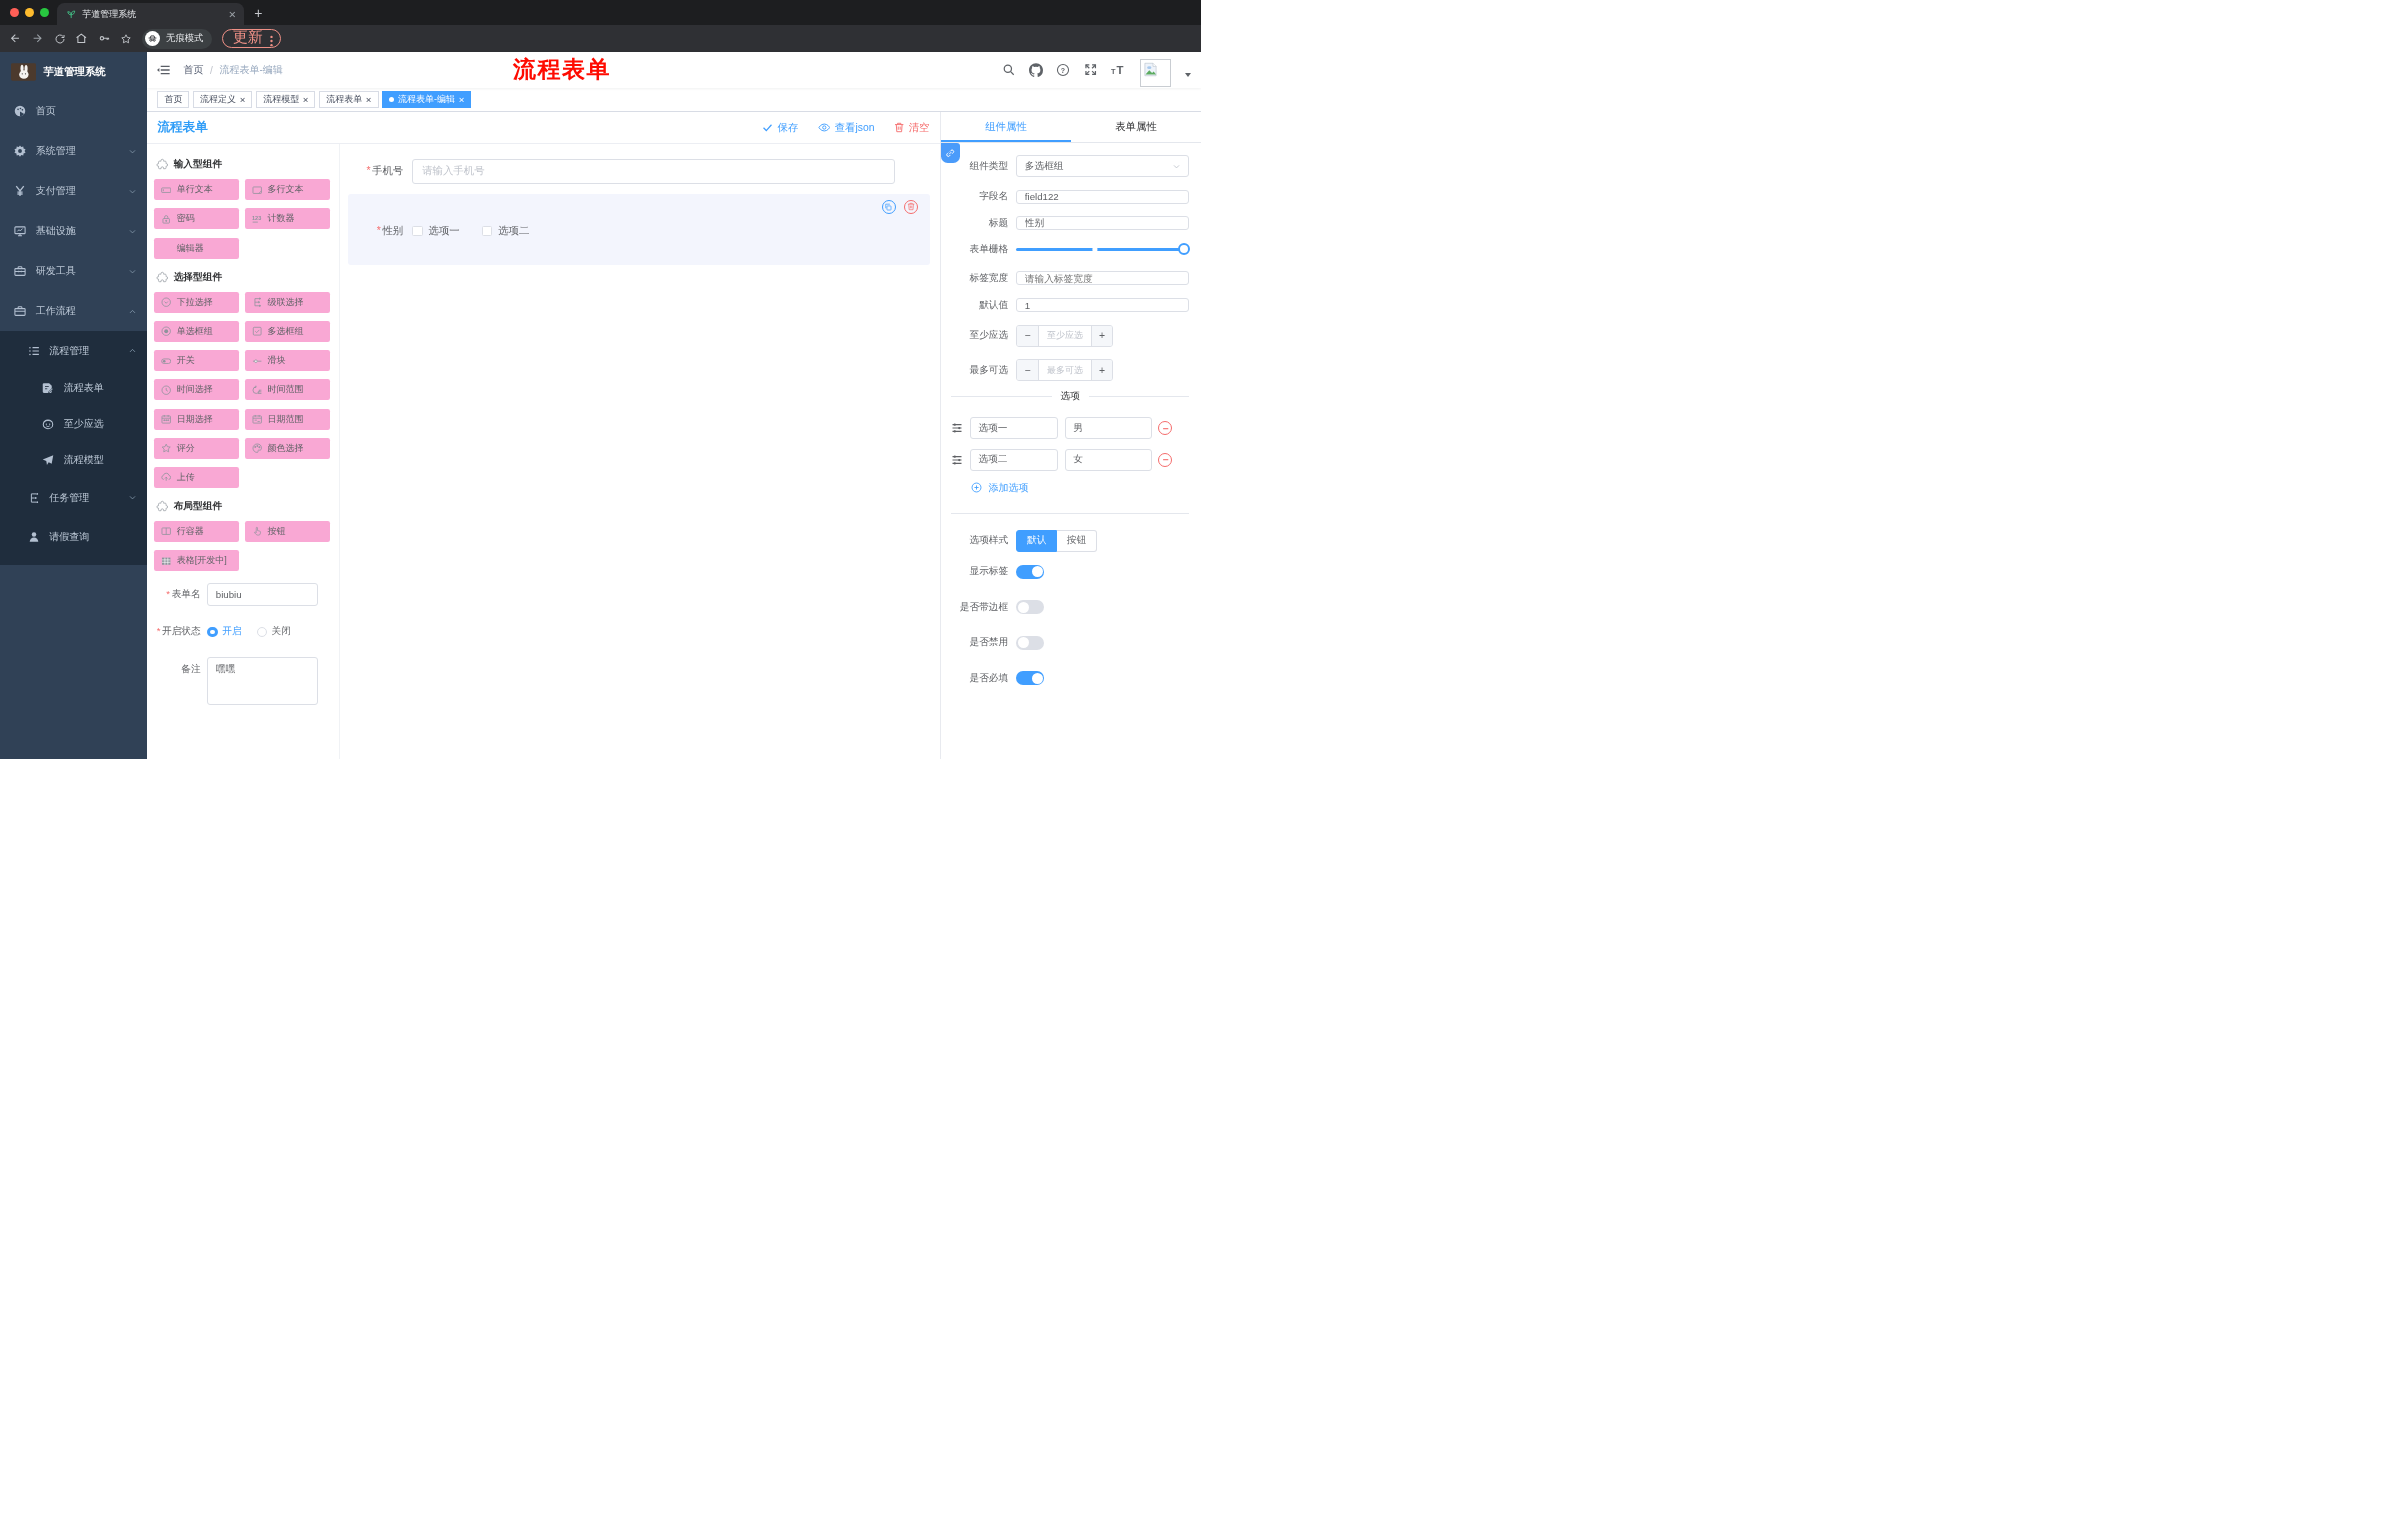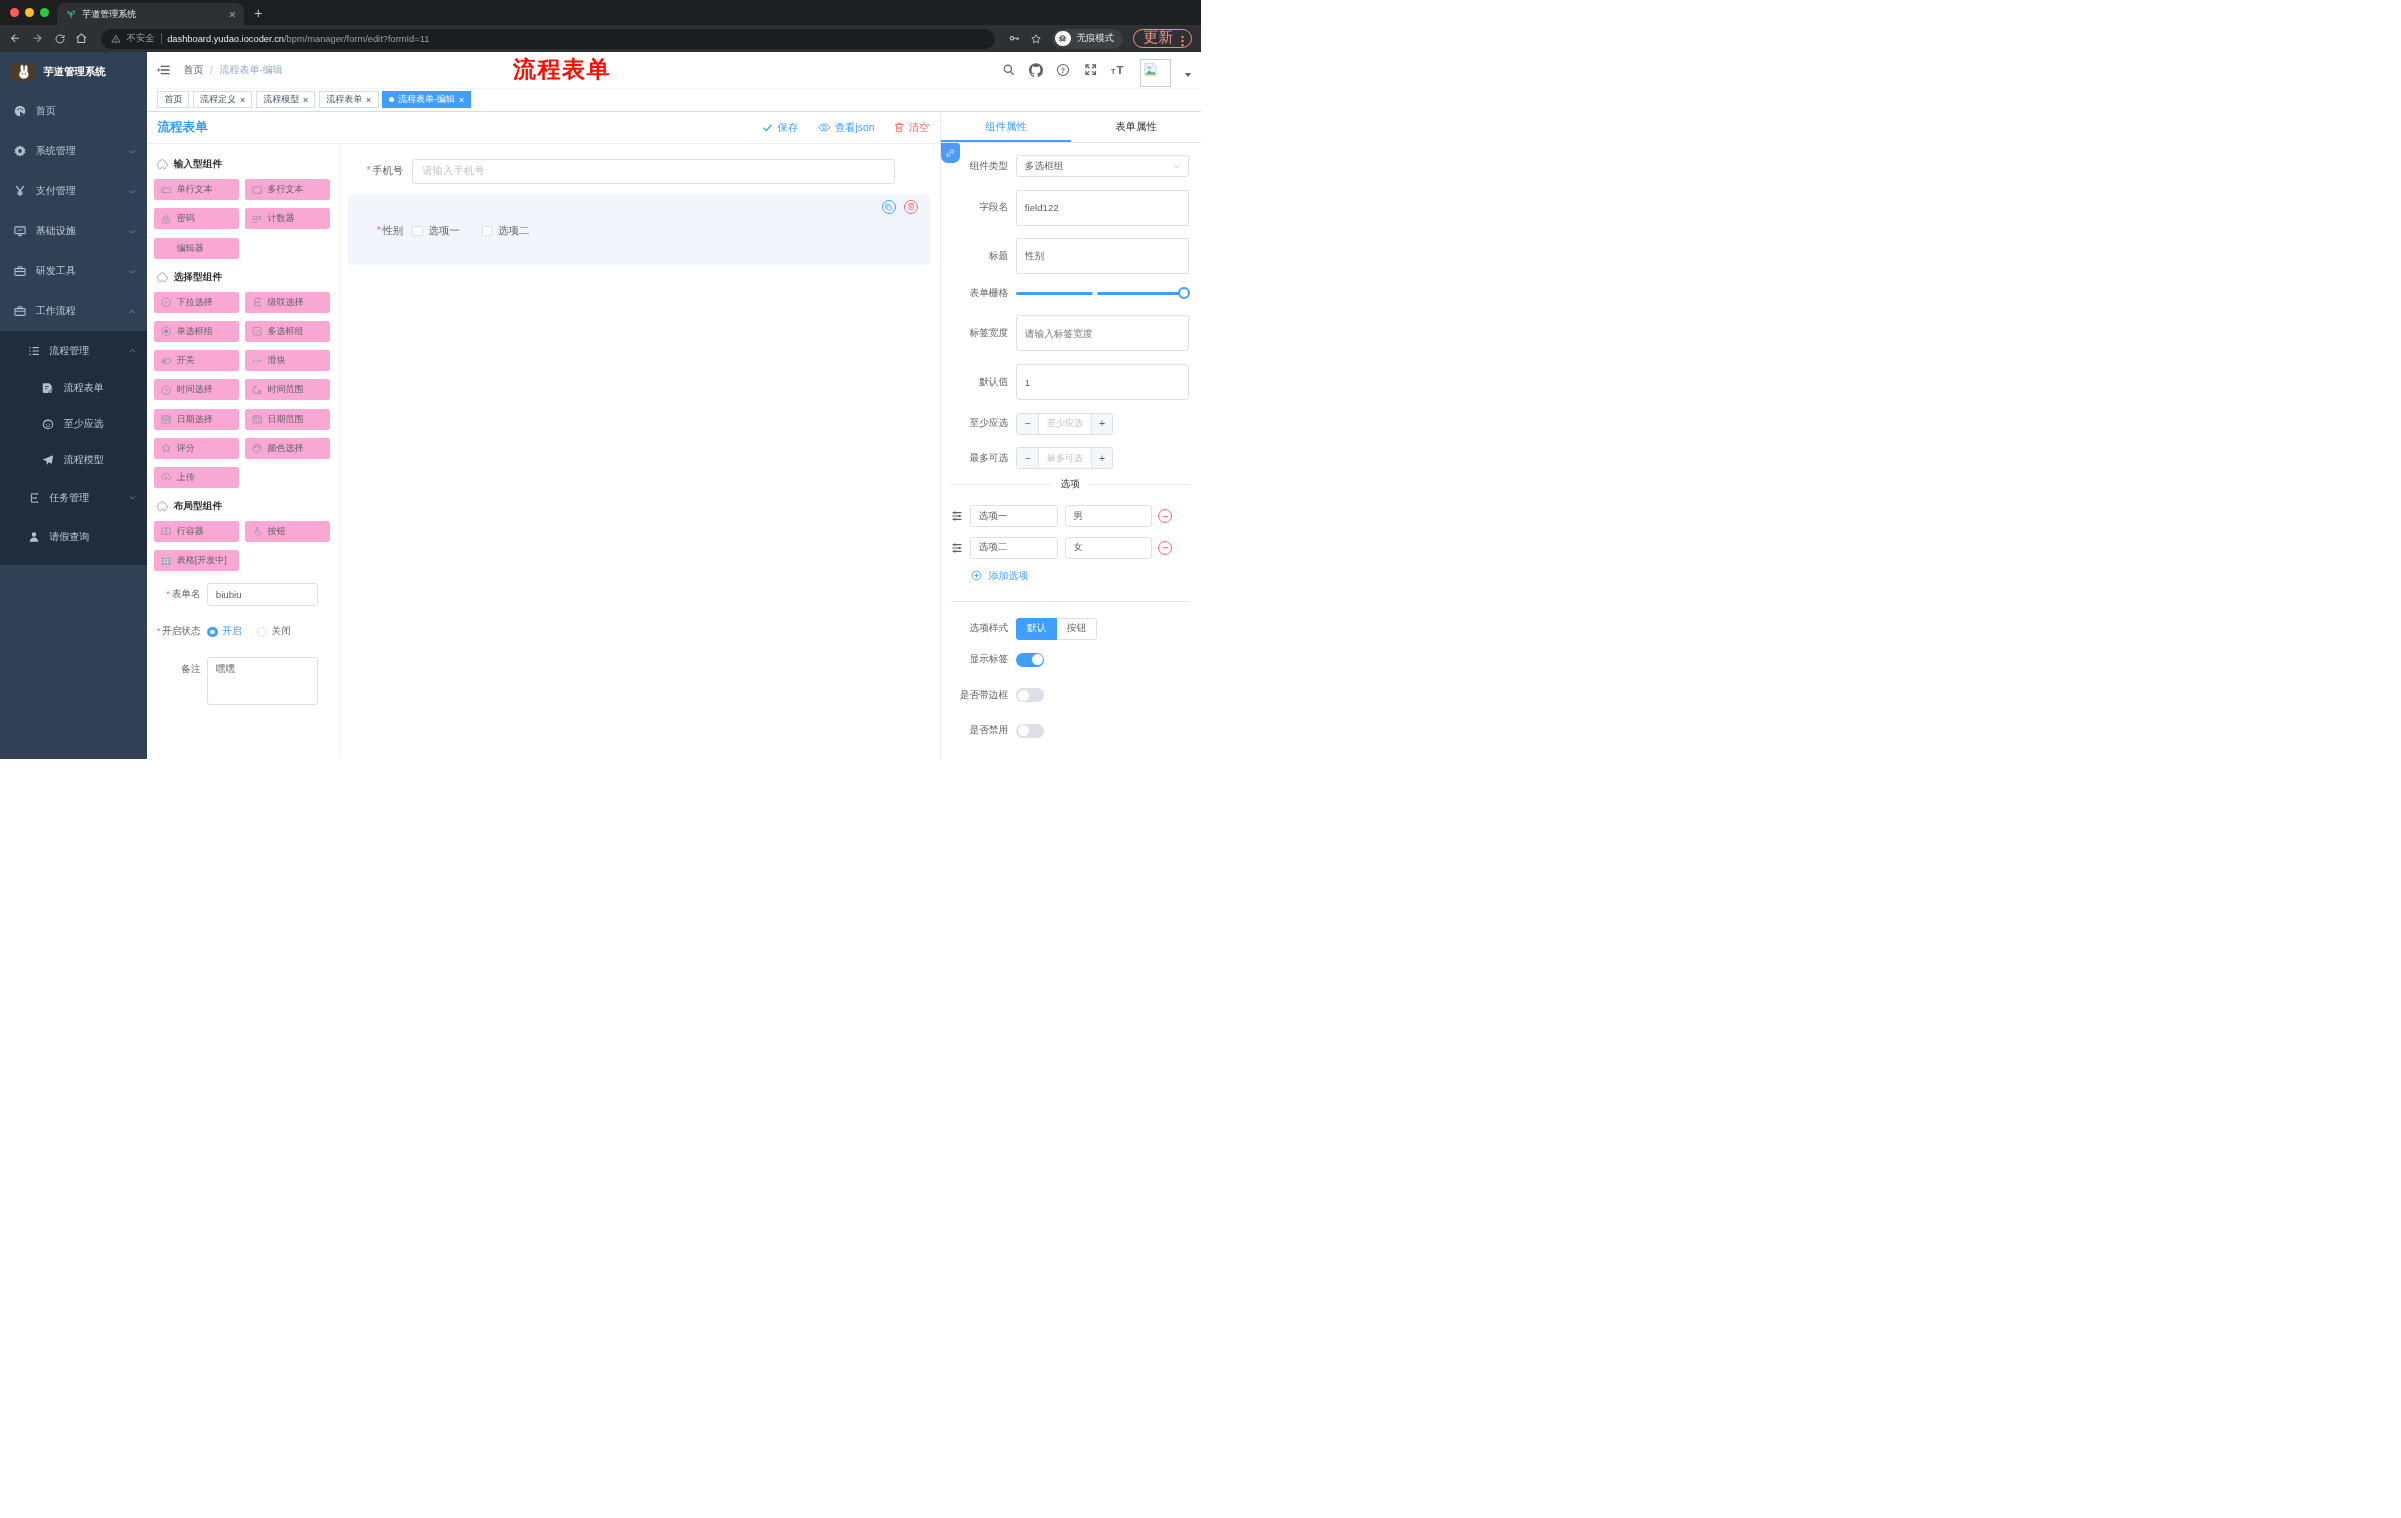--- a/index.html
+++ b/index.html
@@ -95,21 +95,21 @@
   .props{width:261px;border-left:0.7px solid #e8eaef;background:#fff;position:relative;display:flex;flex-direction:column;flex-shrink:0}
   .ptabs{height:30.5px;display:flex;border-bottom:0.7px solid #e4e7ed;position:relative;flex-shrink:0}
   .ptab{flex:1;display:flex;align-items:center;justify-content:center;font-size:10.4px;color:#303133;cursor:pointer}
   .ptab.active{color:#409eff}
   .ptab-line{position:absolute;bottom:-0.7px;left:0;width:50%;height:2.2px;background:#409eff}
   .link-fab{position:absolute;left:0;top:31px;width:18.6px;height:20px;background:#4a9bfa;border-radius:0 3px 6.7px 6.7px;display:flex;align-items:center;justify-content:center;z-index:3;cursor:pointer}
   .pbody{padding:12.6px 12px 0 10.4px;font-size:9.7px;color:#606266;overflow:hidden}
   .prow{display:flex;align-items:center;margin-bottom:12.6px}
   .plabel{width:65px;text-align:right;padding-right:8.2px;flex-shrink:0;white-space:nowrap}
   .pctl{flex:1;display:flex;align-items:center;min-width:0}
-  .pinput{width:100%;height:36px;border:0.7px solid #dcdfe6;border-radius:3px;padding:0 7.4px;font-size:9.7px;color:#606266;outline:none;background:#fff}
+  .pinput{width:100%;height:14px;border:0.7px solid #dcdfe6;border-radius:3px;padding:0 7.4px;font-size:9.7px;color:#606266;outline:none;background:#fff}
   .pselect{width:100%;height:22px;border:0.7px solid #dcdfe6;border-radius:3px;display:flex;align-items:center;justify-content:space-between;padding:0 7.4px;color:#606266;cursor:pointer;background:#fff}
   .slider{position:relative;flex:1;height:3.7px;border-radius:2.2px;background:#409eff;margin-right:6px}
   .slider .stop{position:absolute;left:47%;top:50%;transform:translate(-50%,-50%);width:5.2px;height:5.2px;border-radius:50%;background:#fff}
   .slider .handle{position:absolute;right:-6.7px;top:50%;transform:translateY(-50%);width:12px;height:12px;border-radius:50%;background:#fff;border:2.2px solid #409eff;cursor:grab}
   .stepper{width:97px;height:22px;border:0.7px solid #dcdfe6;border-radius:3px;display:flex;overflow:hidden;background:#fff}
   .step-btn{width:21.5px;background:#f5f7fa;color:#606266;display:flex;align-items:center;justify-content:center;font-size:10.4px;cursor:pointer;flex-shrink:0}
   .step-btn.minus{border-right:0.7px solid #dcdfe6}
   .step-btn.plus{border-left:0.7px solid #dcdfe6}
   .step-val{flex:1;display:flex;align-items:center;justify-content:center;color:#c0c4cc;font-size:9px}
   .divider-text{display:flex;align-items:center;margin:3.7px 0 14px;color:#303133;font-size:9.7px}
@@ -171,32 +171,20 @@
         <svg width="12" height="12" viewBox="0 0 24 24" fill="none" stroke="#c2c5ca" stroke-width="2">
           <path d="M20 12a8 8 0 1 1-2.3-5.6M20 4v5h-5"></path>
         </svg>
       </span>
     <span>
         <svg width="12.6" height="12.6" viewBox="0 0 24 24" fill="none" stroke="#c2c5ca" stroke-width="2">
           <path d="M3 11l9-7 9 7"></path>
           <path d="M5.5 9.5V20h13V9.5"></path>
         </svg>
       </span>
-    <div class="urlbar">
-      <span>
-          <svg width="9.7" height="9.7" viewBox="0 0 24 24" fill="none" stroke="#9aa0a6" stroke-width="2">
-            <path d="M12 3 22 20H2z"></path>
-            <path d="M12 10v5"></path>
-            <circle cx="12" cy="17.6" r="0.6" fill="#9aa0a6"></circle>
-          </svg>
-        </span>
-      <span>不安全</span>
-      <span class="url-sep"></span>
-      <span style="white-space:nowrap;overflow:hidden"><span class="url-host">dashboard.yudao.iocoder.cn</span><span class="url-path">/bpm/manager/form/edit?formId=11</span></span>
-    </div>
     <span>
         <svg width="12.6" height="12.6" viewBox="0 0 24 24" fill="none" stroke="#c2c5ca" stroke-width="2">
           <circle cx="7.5" cy="12" r="3.2"></circle>
           <path d="M10.7 12H21M17.5 12v3.2M20.2 12v2.2"></path>
         </svg>
       </span>
     <span>
         <svg width="12" height="12" viewBox="0 0 24 24" fill="none" stroke="#c2c5ca" stroke-width="1.8">
           <path d="M12 3.6l2.6 5.3 5.8.8-4.2 4.1 1 5.8-5.2-2.7-5.2 2.7 1-5.8L3.6 9.7l5.8-.8z"></path>
         </svg>

